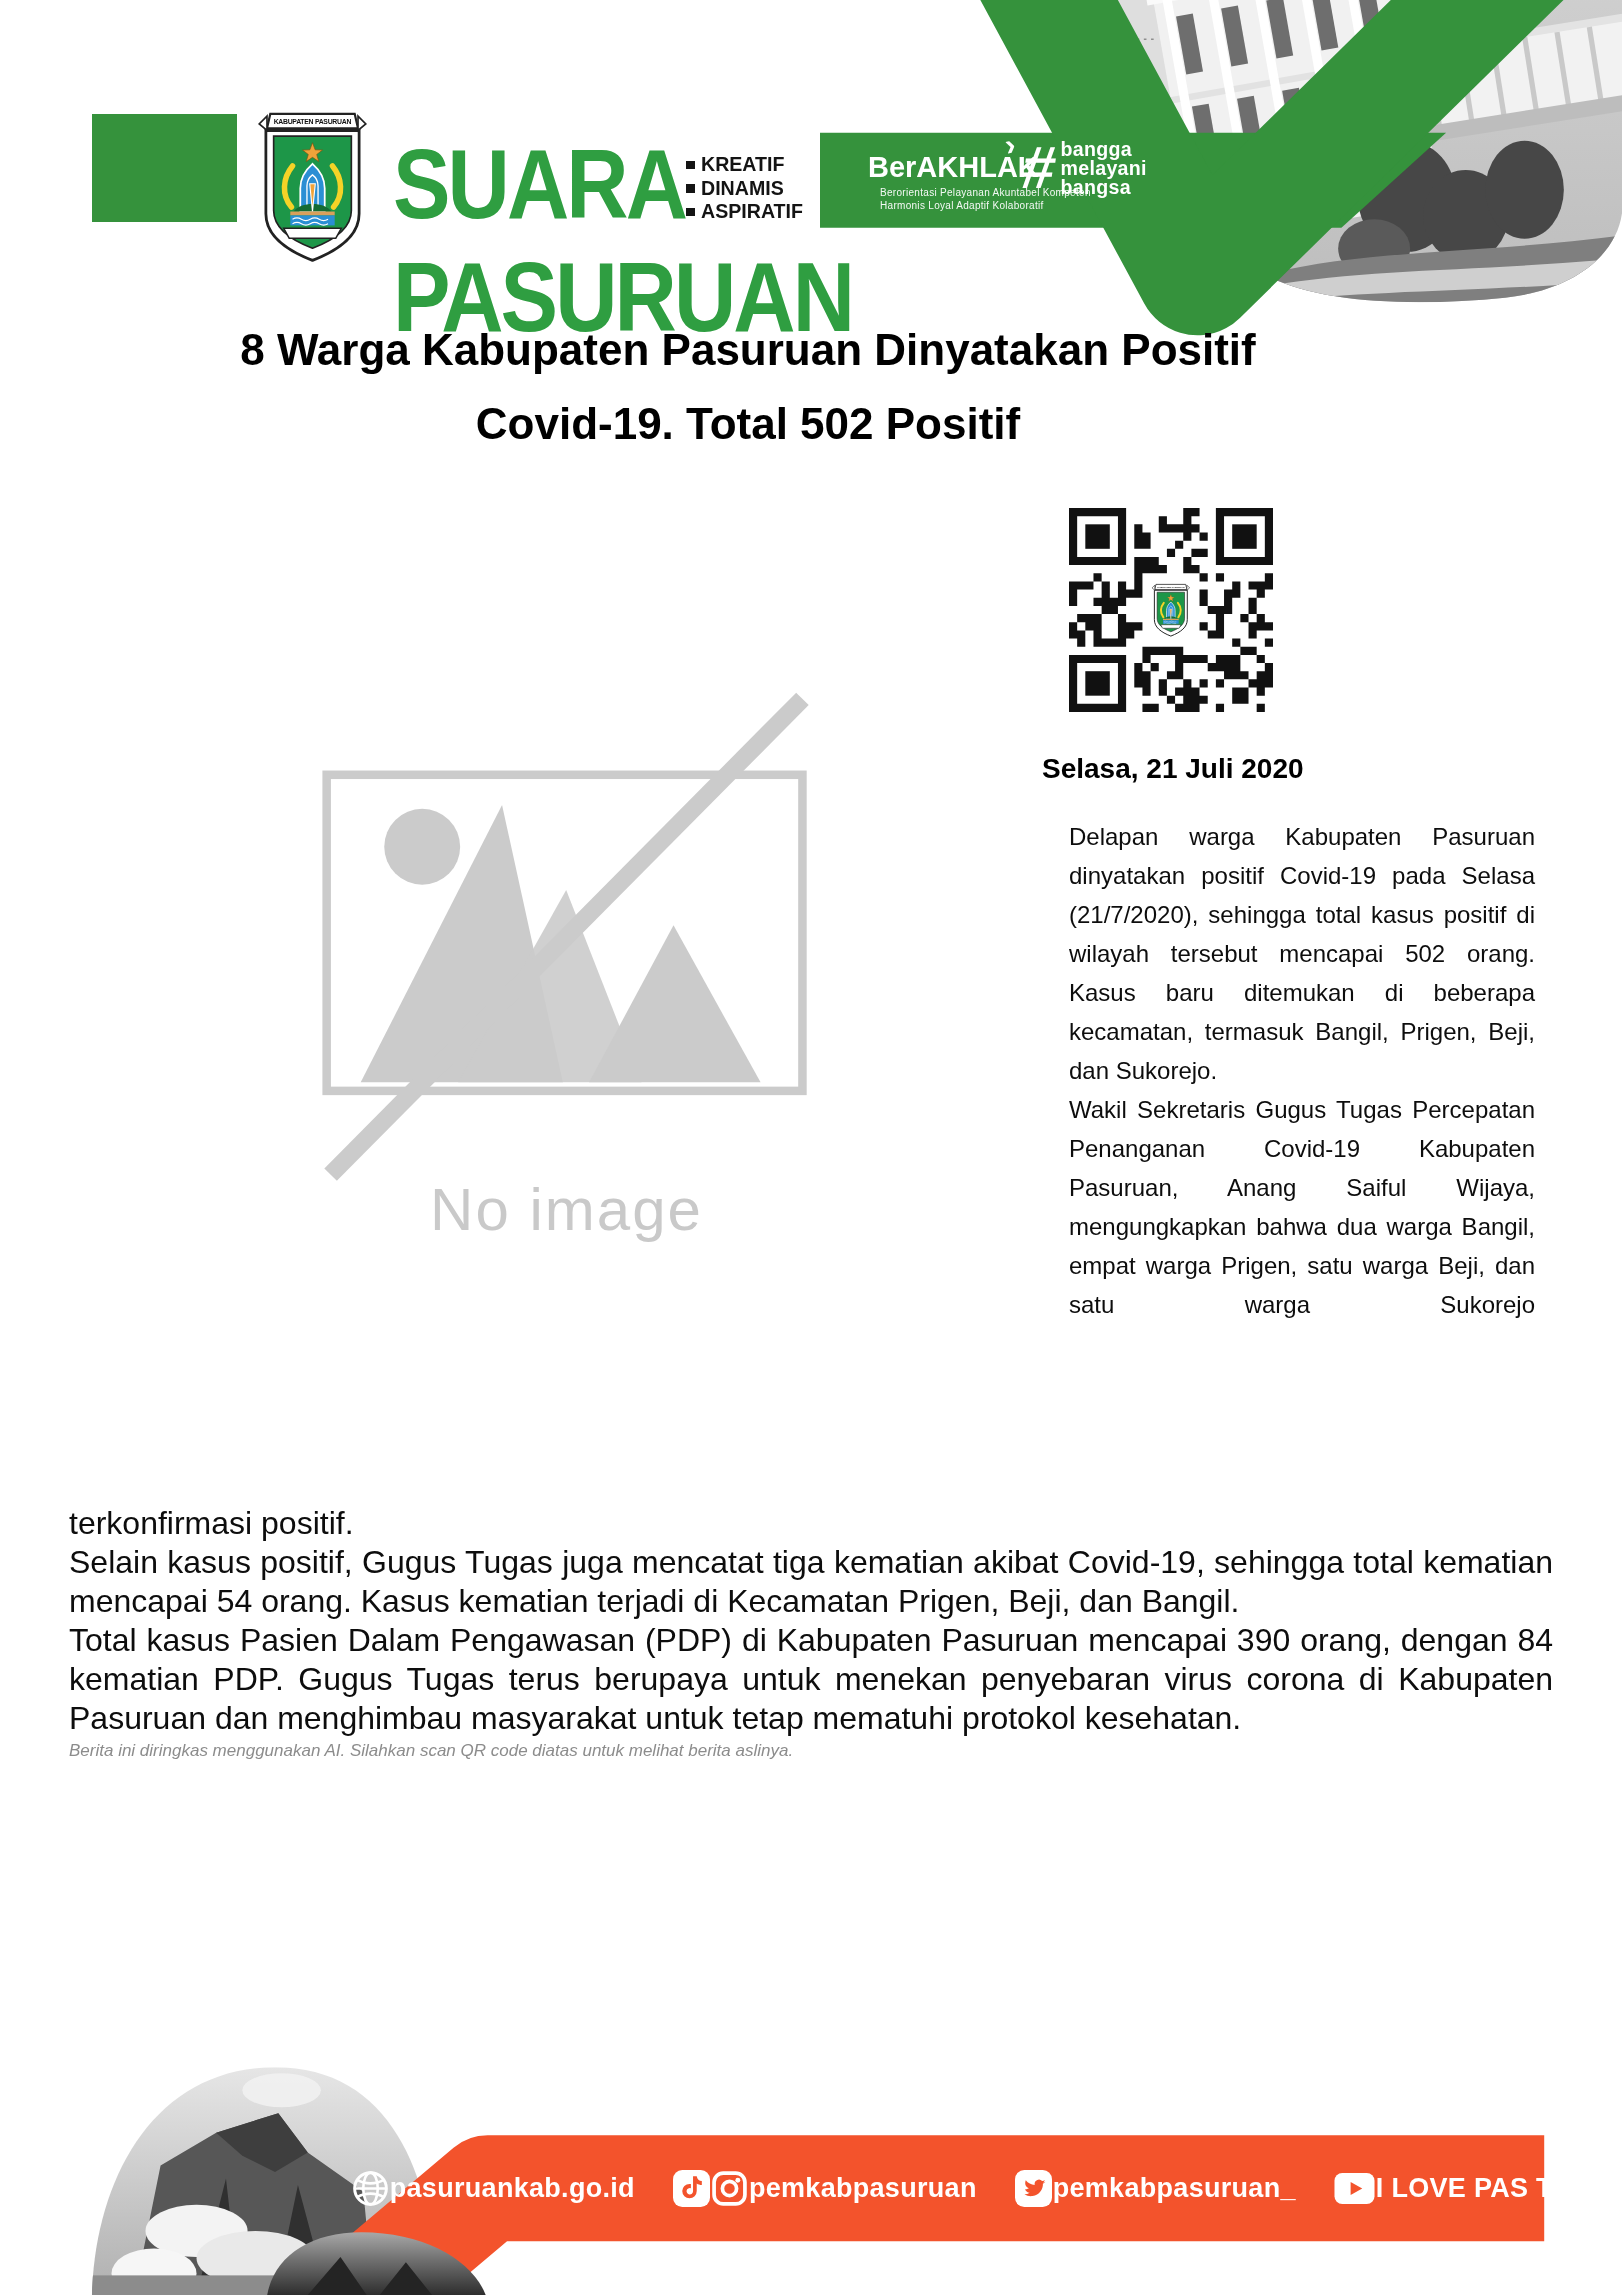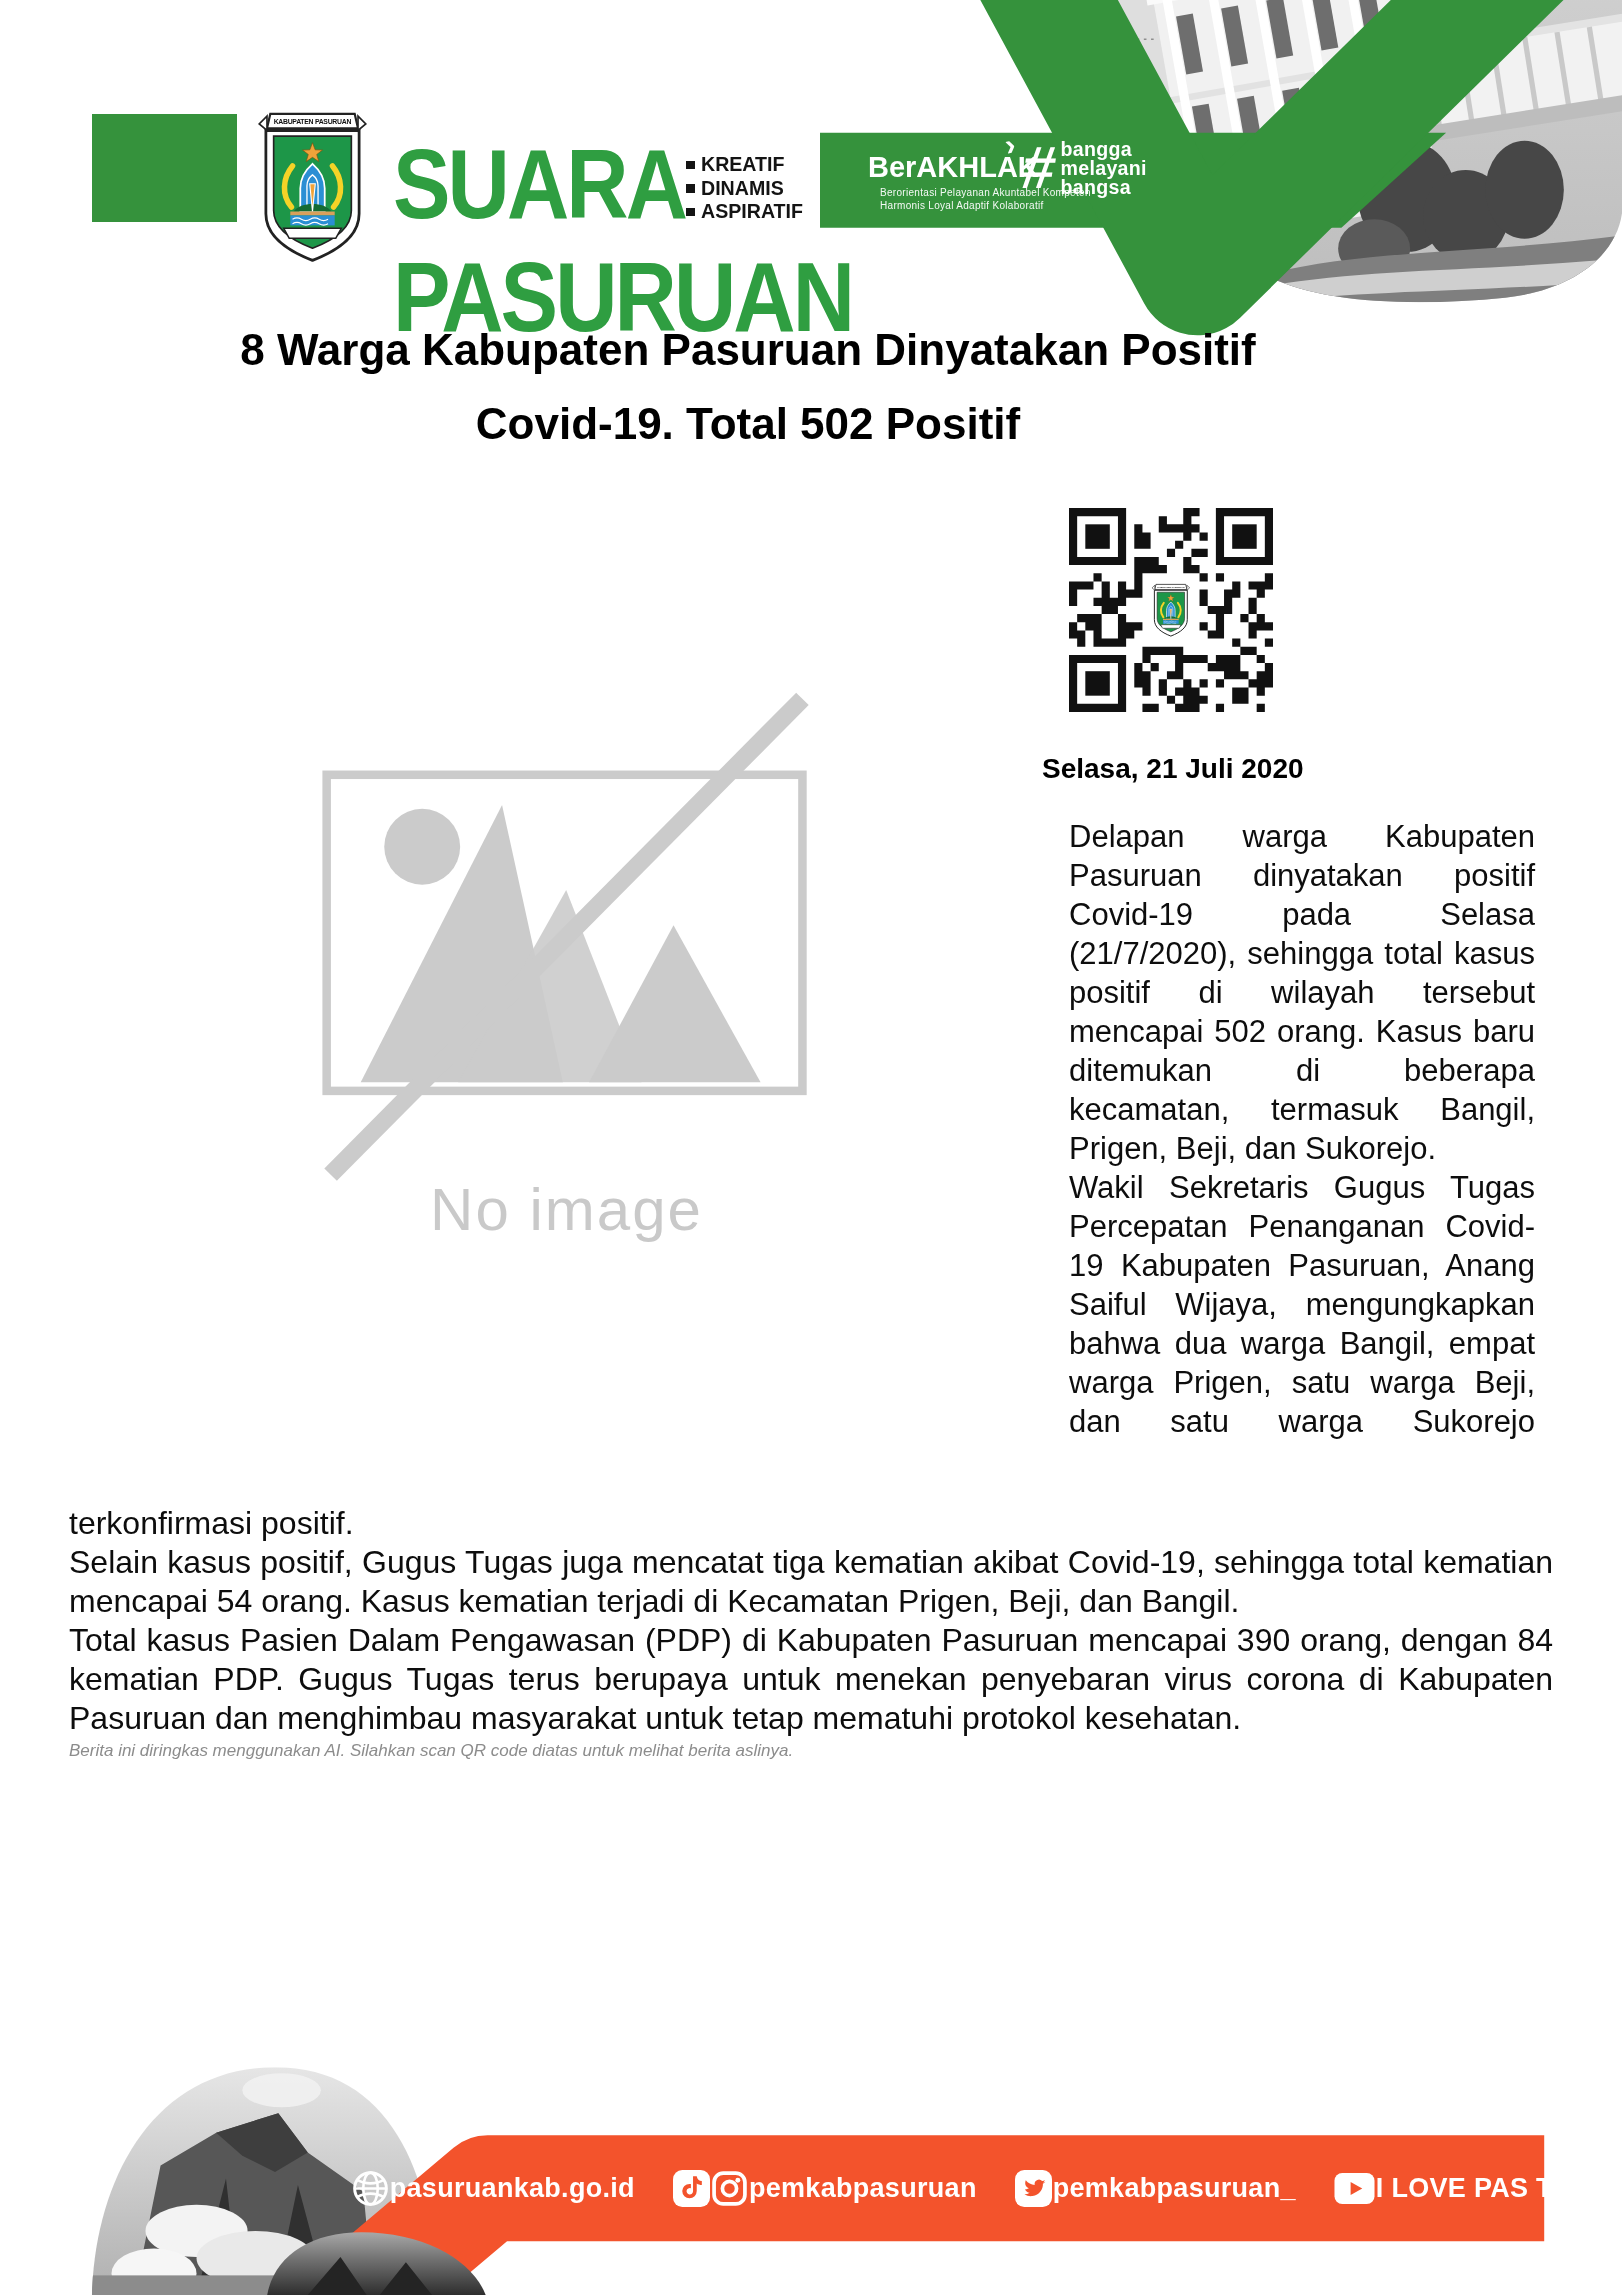--- a/index.html
+++ b/index.html
@@ -29,21 +29,21 @@
   #hash-glyph{font-size:60px;font-weight:bold;transform:skewX(-8deg);line-height:60px;margin-right:5.2px;}
   .hashtag-words{font-size:19.6px;font-weight:bold;line-height:19px;letter-spacing:0.3px;}
 
   
   #article-title{left:69px;top:313px;width:1358px;text-align:center;font-weight:bold;
     color:#000;font-size:44px;line-height:74px;}
 
   
   #qr-code{left:1069px;top:508px;width:204px;height:204px;}
   #article-date{left:1042px;top:753px;font-size:28px;font-weight:bold;color:#000;}
-  #article-column{left:1069px;top:817px;width:466px;font-size:31px;line-height:39px;color:#0d0d0d;}
+  #article-column{left:1069px;top:817px;width:466px;font-size:24px;line-height:39px;color:#0d0d0d;}
   #col-p1{text-align:justify;margin:0;}
   #col-p2{text-align:justify;text-align-last:justify;margin:0;}
 
   
   #no-image-art{left:301px;top:674px;width:550px;height:589px;}
   #no-image-label{left:305px;top:1175px;width:523px;text-align:center;font-size:60px;
     color:#c9c9c9;letter-spacing:2px;}
 
   
   #article-continuation{left:69px;top:1504px;width:1484px;font-size:32px;line-height:39px;color:#0d0d0d;}

